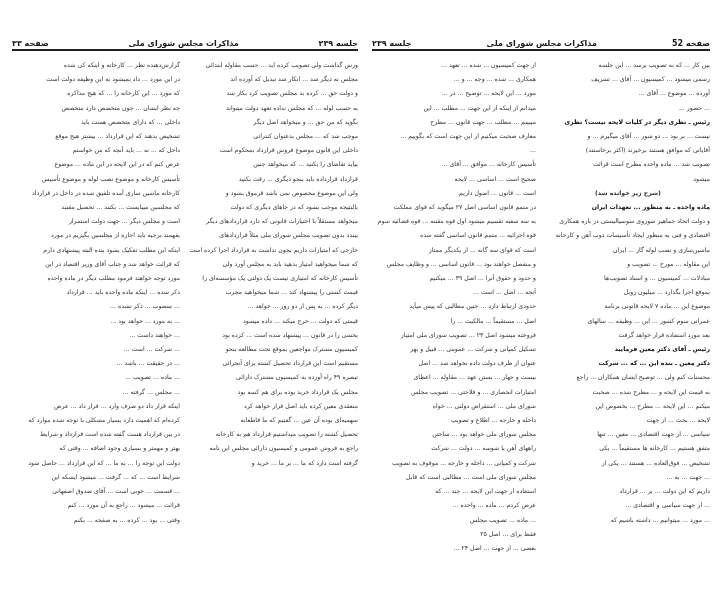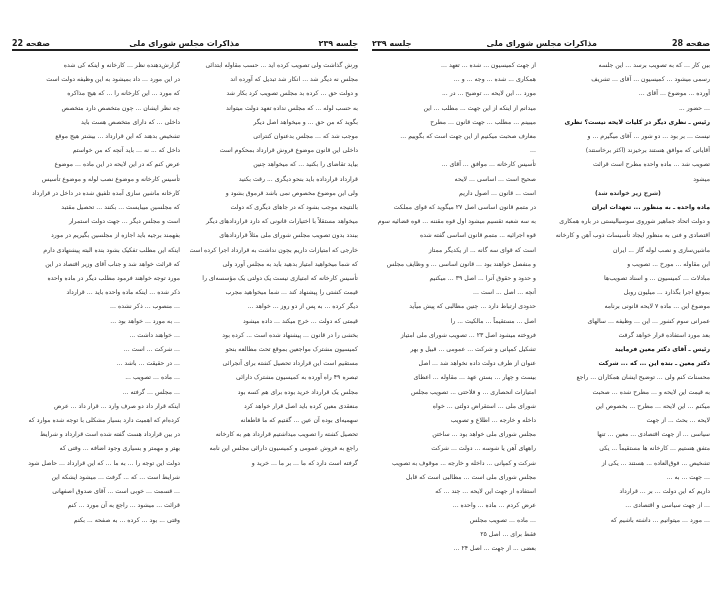--- a/index.html
+++ b/index.html
@@ -22,21 +22,21 @@
   .col .speaker { font-weight:bold; color:#111; }
   .line { display:block; white-space:nowrap; overflow:hidden; }
 </style>
 </head>
 <body>
 
 <div class="page left">
   <div class="header">
     <span>جلسه ۲۳۹</span>
     <span>مذاکرات مجلس شورای ملی</span>
-    <span>صفحه 22</span>
+    <span>صفحه ۳۳</span>
   </div>
   <div class="rule"></div>
   <div class="cols">
     <div class="col" id="lp-col-0">
         <span class="line">ورش گذاشت ولی تصویب کرده اید ... حسب مقاوله ابتدائی</span>
         <span class="line">مجلس نه دیگر شد ... انکار شد تبدیل که آورده اند</span>
         <span class="line">و دولت حق ... کرده بد مجلس تصویب کرد بکار شد</span>
         <span class="line">به حسب لوله ... که مجلس نداده تعهد دولت میتواند</span>
         <span class="line">بگوید که من حق ... و میخواهد اصل دیگر</span>
         <span class="line">موجب شد که ... مجلس بدعنوان کنتراتی</span>
@@ -97,21 +97,21 @@
         <span class="line">شرایط است ... که ... گرفت ... میشود ایشکه این</span>
         <span class="line">... قسمت ... خوبی است ... آقای صدوق اصفهانی</span>
         <span class="line">قرائت ... میشود ... راجع به آن مورد ... کنم</span>
         <span class="line">وقتی ... بود ... کرده ... به صفحه ... بکنم</span>
       </div>
   </div>
 </div>
 
 <div class="page right">
   <div class="header">
-    <span>صفحه 28</span>
+    <span>صفحه 52</span>
     <span>مذاکرات مجلس شورای ملی</span>
     <span>جلسه ۲۳۹</span>
   </div>
   <div class="rule"></div>
   <div class="cols">
     <div class="col" id="rp-col-0">
         <span class="line">بین کار ... که به تصویب برسد ... این جلسه</span>
         <span class="line">رسمی میشود ... کمیسیون ... آقای ... تشریف</span>
         <span class="line">آورده ... موضوع ... آقای ...</span>
         <span class="line">... حضور ...</span>

